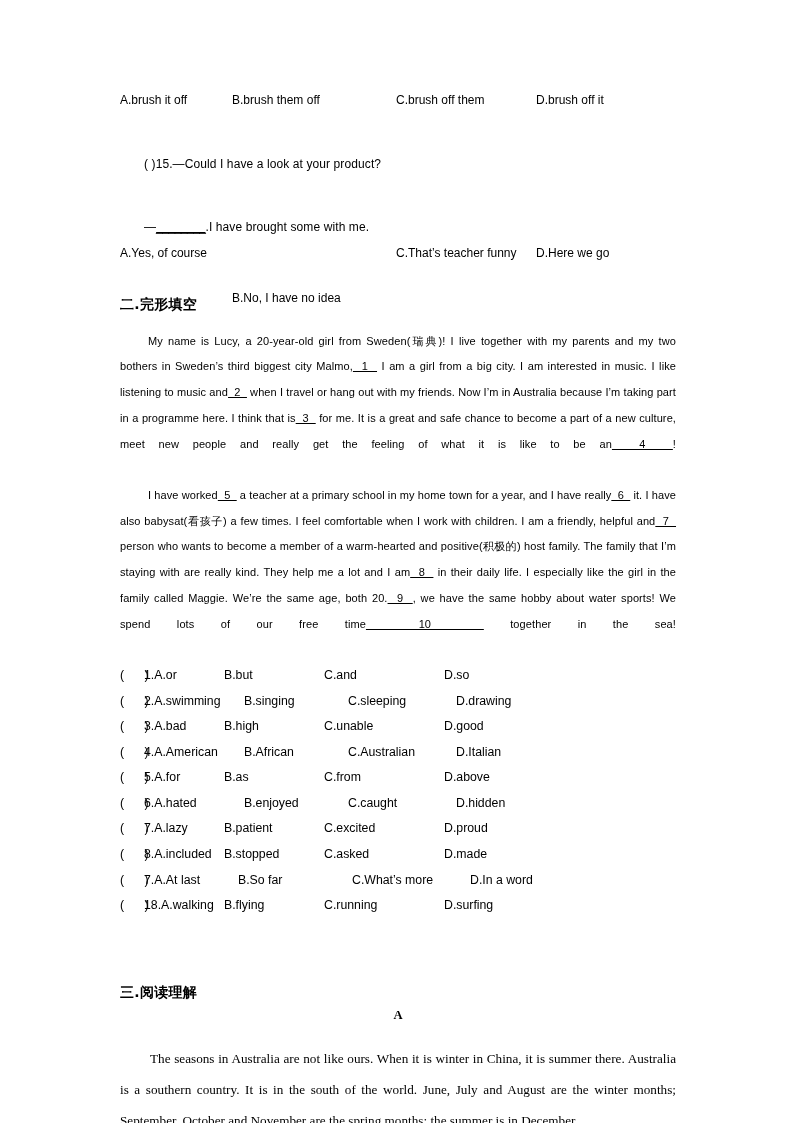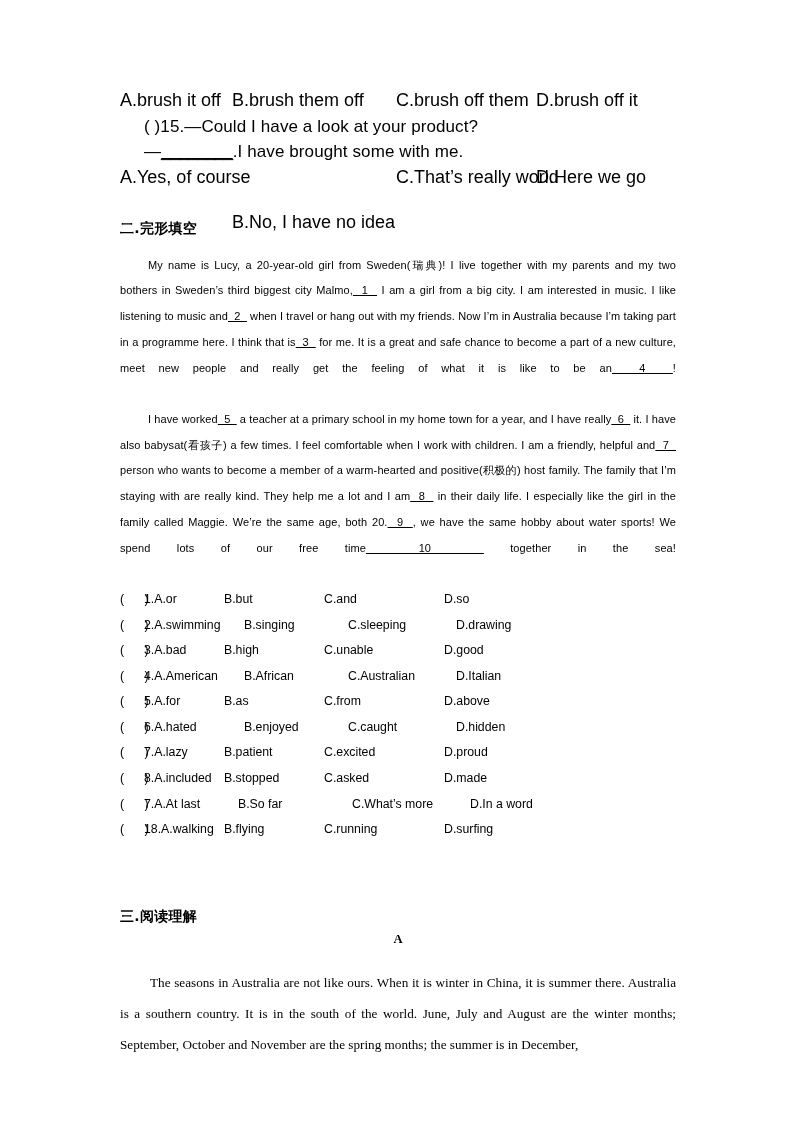--- a/index.html
+++ b/index.html
@@ -24,24 +24,25 @@
   }
   .content {
     position: absolute;
     left: 120px;
     top: 88px;
     width: 556px;
   }
 
   
   .line {
-    font-size: 17px;
+    font-size: 12px;
     line-height: 25.7px;
     white-space: nowrap;
     letter-spacing: 0.1px;
+    margin-top: 38px;
   }
   .para {
     font-size: 11px;
     line-height: 25.7px;
     text-align: justify;
     text-justify: inter-word;
     text-indent: 28px;
     margin: 0;
     letter-spacing: 0.1px;
   }
@@ -72,21 +73,21 @@
     white-space: pre;
   }
   .longblank {
     text-decoration: underline;
     white-space: pre;
     letter-spacing: -0.5px;
   }
 
   
   .optrow {
-    font-size: 18px;
+    font-size: 12px;
     line-height: 25.7px;
     white-space: nowrap;
     position: relative;
     height: 25.7px;
   }
   .optrow > span {
     position: absolute;
     top: 0;
     white-space: pre;
   }
@@ -161,21 +162,21 @@
       <span>(      )15.</span><span>—Could I have a look at your product?</span>
     </div>
 
     <div class="line" style="padding-left:24px;">
       <span>—</span><span class="longblank">________</span><span>.I have brought some with me.</span>
     </div>
 
     <div class="optrow toprow2">
       <span class="o-a">A.Yes, of course</span>
       <span class="o-b">B.No, I have no idea</span>
-      <span class="o-c">C.That’s really world</span>
+      <span class="o-c">C.That’s teacher funny</span>
       <span class="o-d">D.Here we go</span>
     </div>
 
     <div class="spacer-md"></div>
 
     <div class="heading">二.完形填空</div>
 
     <div class="spacer-sm"></div>
 
     <p class="para"><span>My name is Lucy, a 20-year-old girl from Sweden(瑞典)! I live together with my parents and my two bothers in Sweden’s third biggest city Malmo,</span><span class="blank">  1  </span><span> I am a girl from a big city. I am interested in music. I like listening to music and</span><span class="blank">  2  </span><span> when I travel or hang out with my friends. Now I’m in Australia because I’m taking part in a programme here. I think that is</span><span class="blank">  3  </span><span> for me. It is a great and safe chance to become a part of a new culture, meet new people and really get the feeling of what it is like to be an</span><span class="blank">  4  </span><span>!</span></p>

